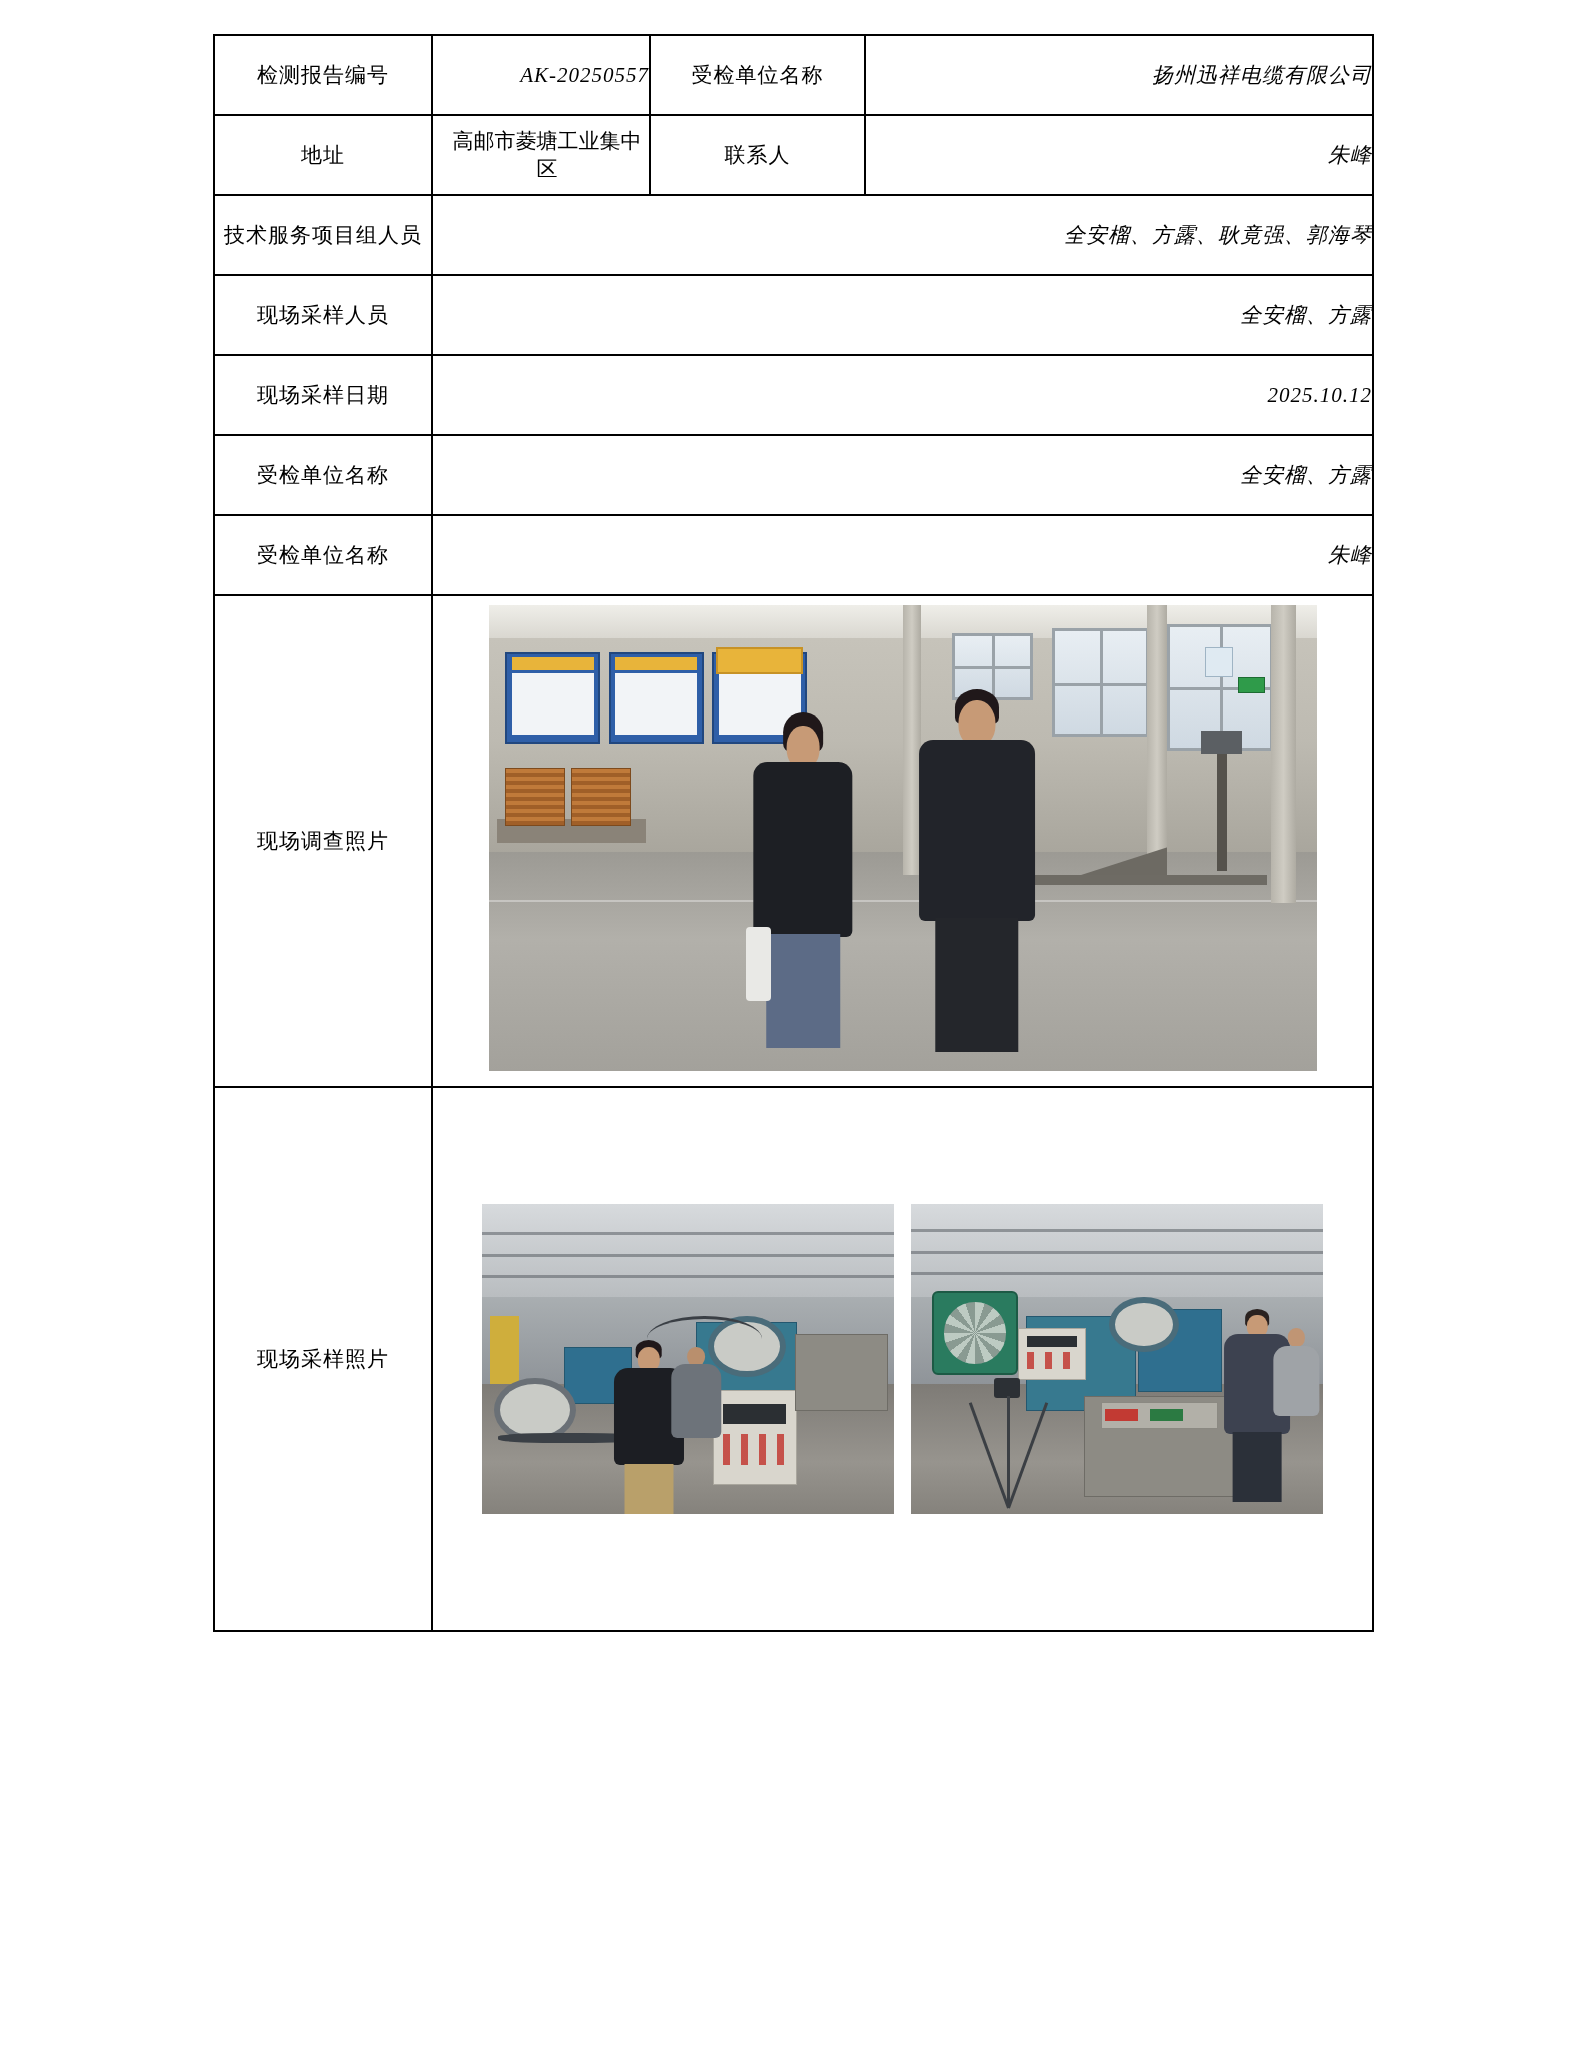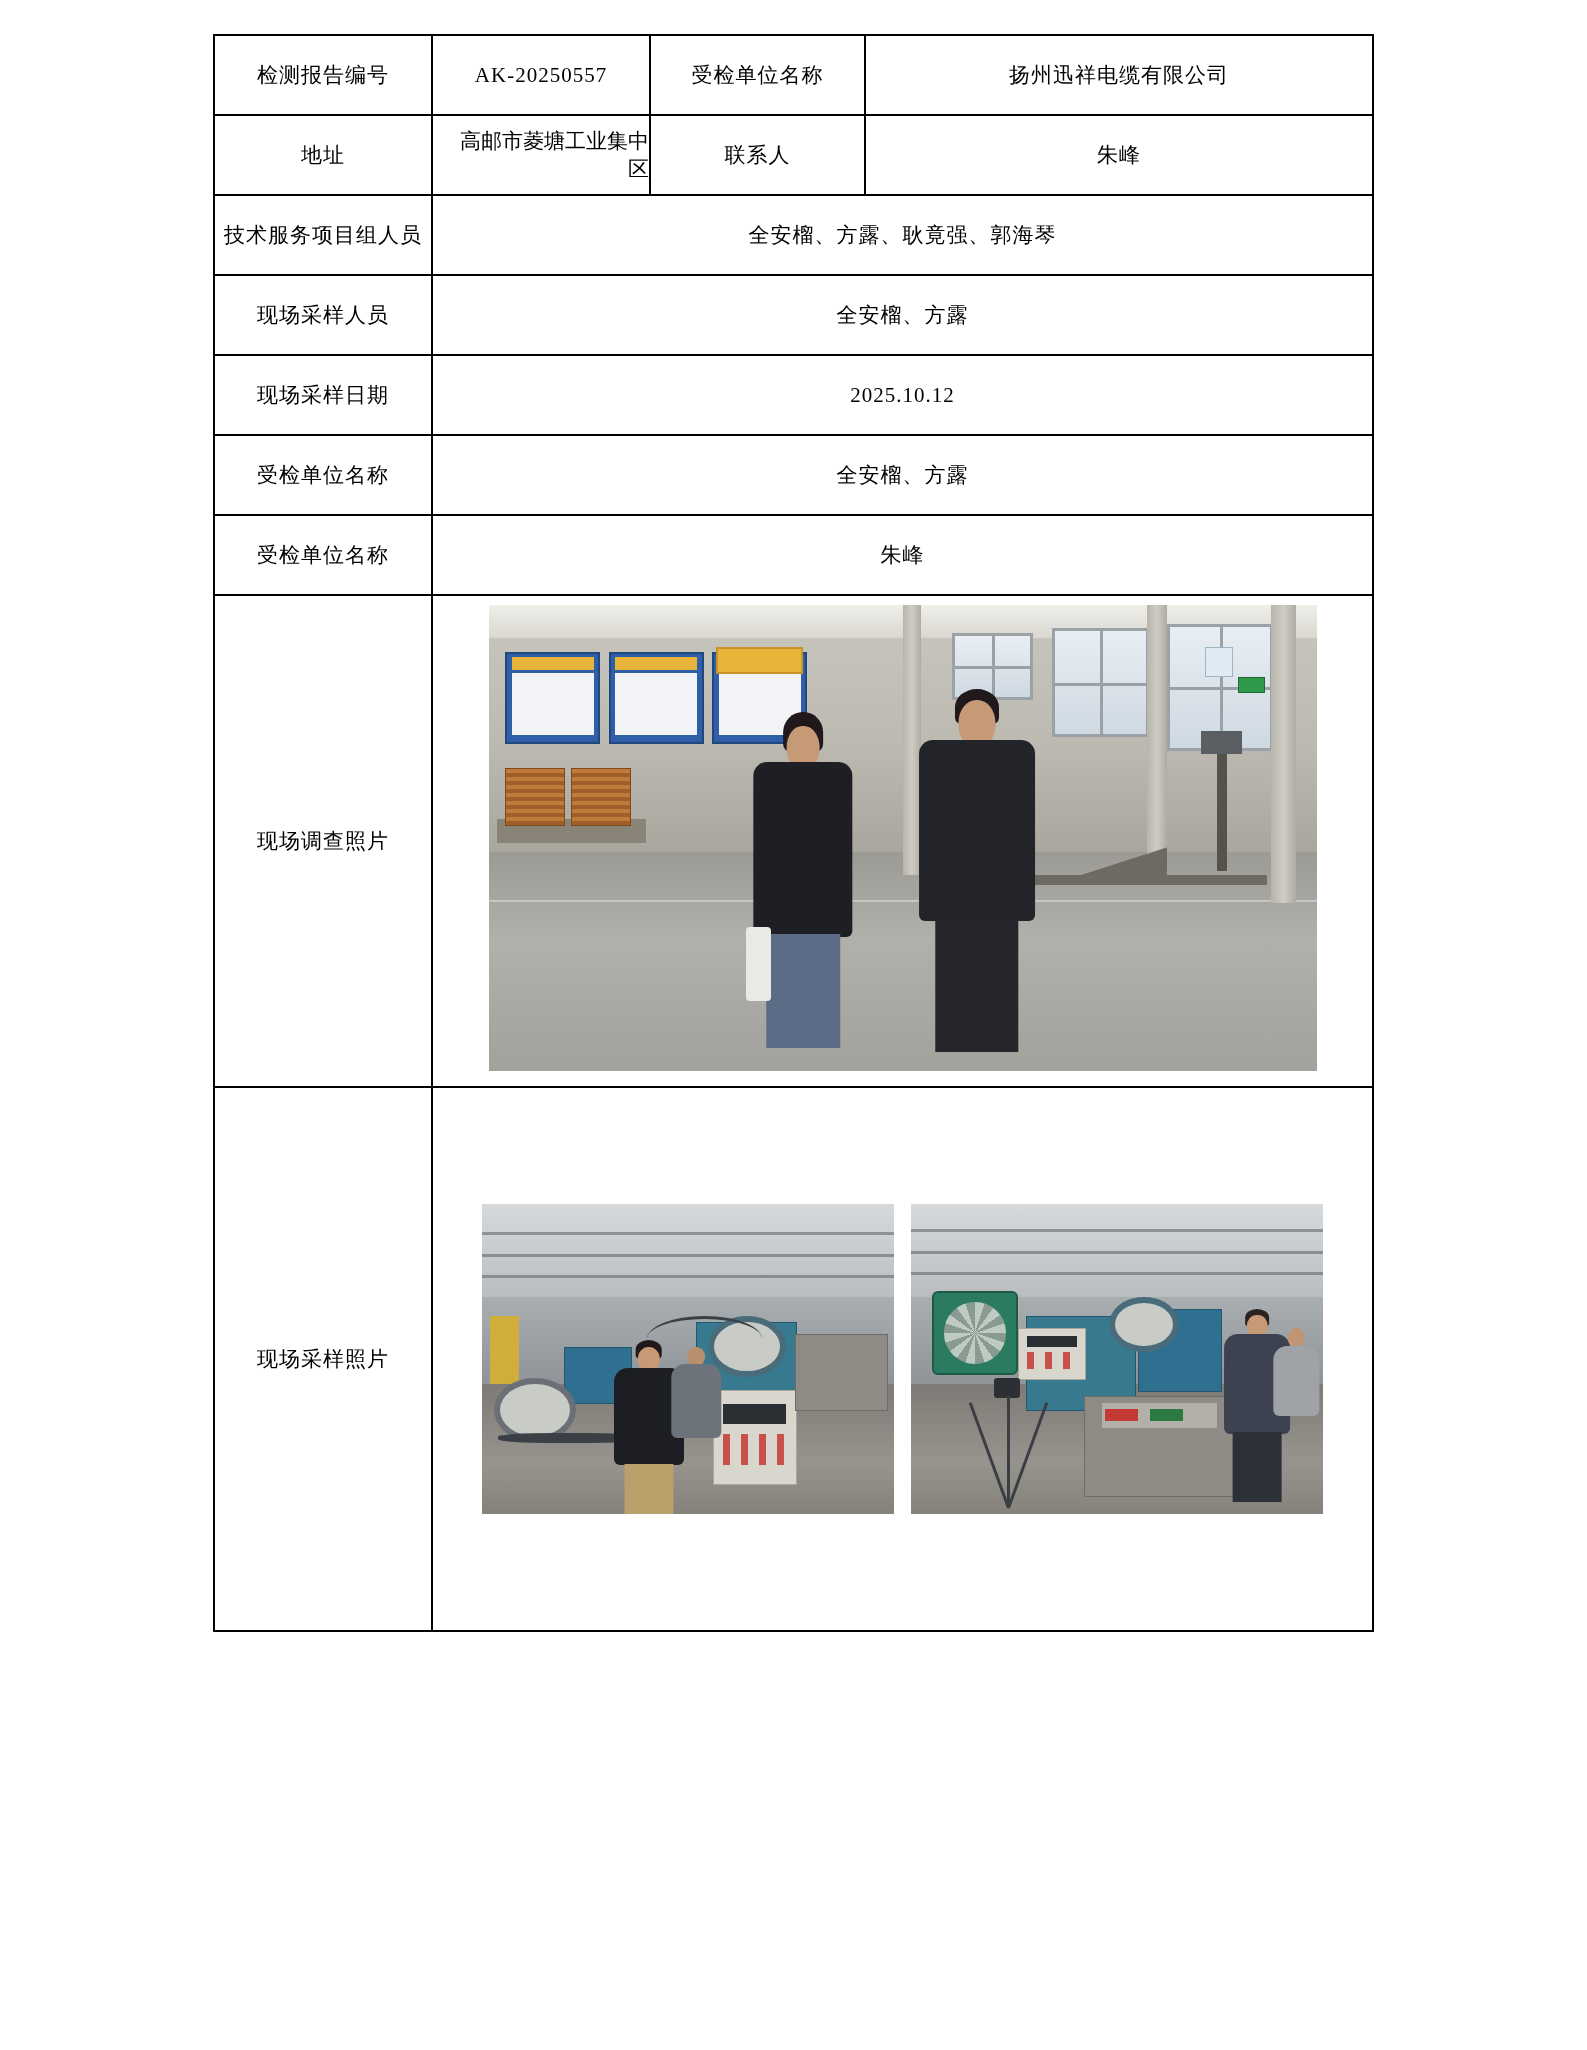--- a/index.html
+++ b/index.html
@@ -43,25 +43,26 @@
     padding: 0;
     vertical-align: middle;
     font-family: "Liberation Serif", "DejaVu Serif", serif;
   }
   .cell-label {
     text-align: center;
     height: 78px;
     letter-spacing: 1px;
   }
   .cell-value-center {
+    text-align: right;
+    letter-spacing: 1px;
+    font-style: italic;
+  }
+  .cell-value-left {
     text-align: center;
-    letter-spacing: 1px;
-  }
-  .cell-value-left {
-    text-align: right;
     padding-left: 12px !important;
     line-height: 1.35;
   }
   .photo-label {
     text-align: center;
     vertical-align: middle;
     letter-spacing: 1px;
   }
   .photo-cell {
     padding: 6px 0 !important;

